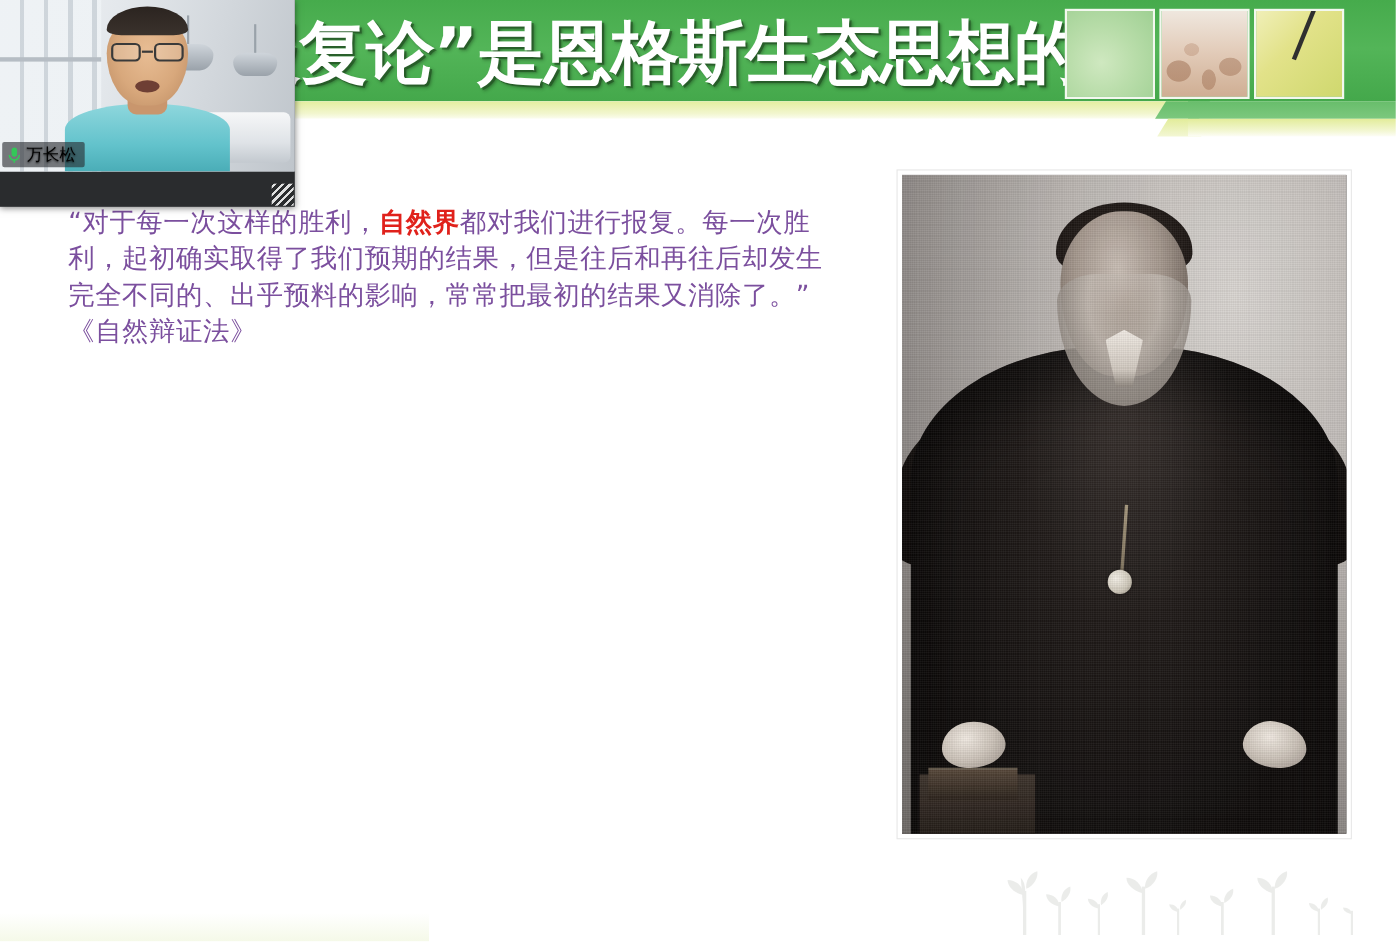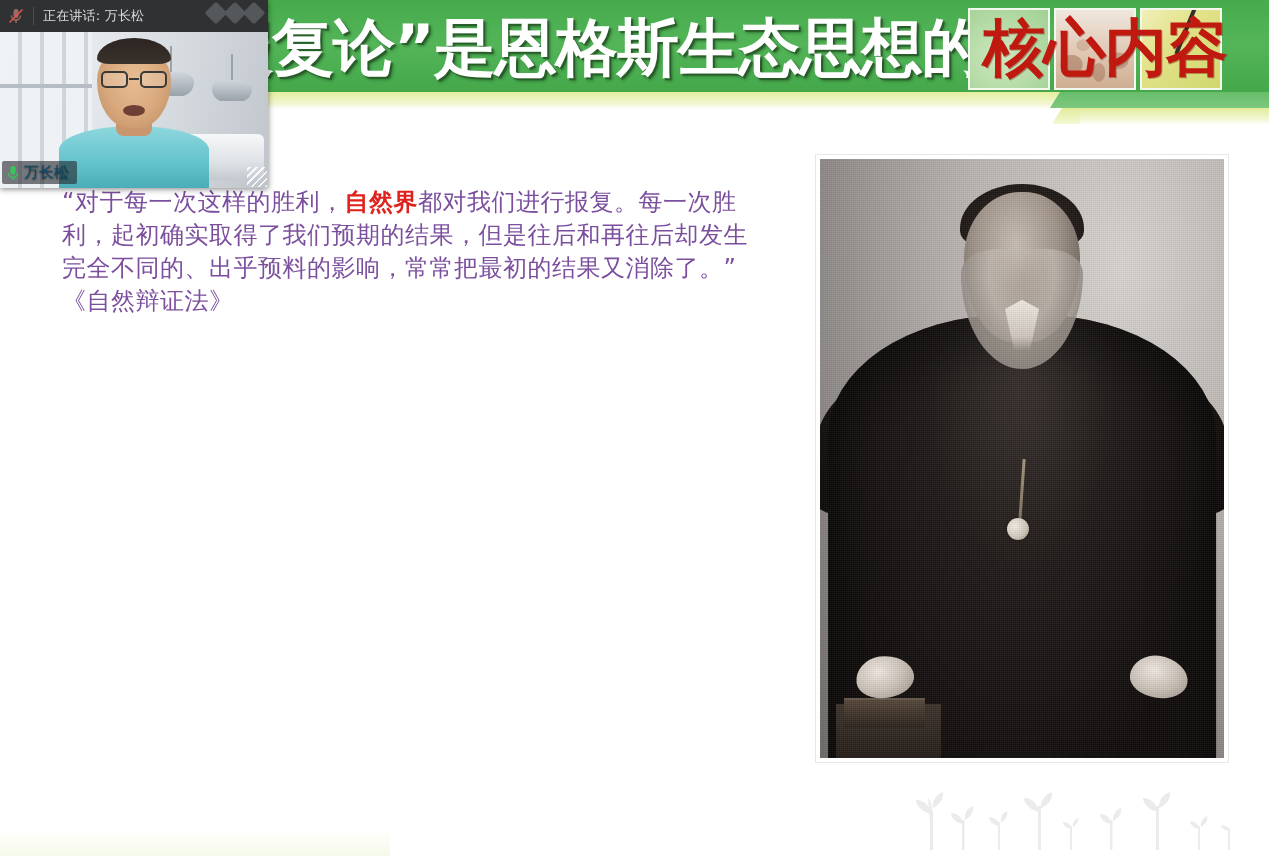--- a/index.html
+++ b/index.html
@@ -421,21 +421,21 @@
     position: absolute;
     left: 2px; bottom: 4px;
     display: flex; align-items: center;
     gap: 4px;
     background: rgba(40,44,48,.62);
     padding: 2px 8px 2px 4px;
     border-radius: 2px;
   }
   .mic-on-icon { width: 14px; height: 16px; flex: 0 0 14px; }
   .nameplate-label {
-    color: #0c4a6e;
+    color: #000000;
     font-size: 15px;
     font-family: "DejaVu Sans", "Liberation Sans", sans-serif;
     text-shadow: 0 1px 2px rgba(0,0,0,.8);
     white-space: nowrap;
     text-align: right;
   }
   
   .resize-grip {
     position: absolute;
     right: 1px; bottom: 1px;
@@ -461,21 +461,20 @@
     <div class="band-step3"></div>
 
     <div class="tiles">
       <div class="tile tile-1"></div>
       <div class="tile tile-2"></div>
       <div class="tile tile-3"></div>
     </div>
 
     <div class="headline">
       <span class="headline-main">然报复论”是恩格斯生态思想的</span>
-      <span class="headline-accent">核心内容</span>
     </div>
   </div>
 
   <div class="quote-purple">
     <span>“对于每一次这样的胜利，</span><span class="hl">自然界</span><span>都对我们进行报复。每一次胜利，起初确实取得了我们预期的结果，但是往后和再往后却发生完全不同的、出乎预料的影响，常常把最初的结果又消除了。” 《自然辩证法》</span>
   </div>
 
 
   <div class="portrait-frame">
     <div class="portrait">
@@ -541,35 +540,20 @@
       </g>
       <g transform="translate(318,34)">
         <rect x="10" y="6" width="2" height="22"></rect>
         <path d="M11 9 C6 8 3 6 3 3 C8 3 11 6 11 9 Z"></path>
       </g>
     </g>
   </svg>
 
   <div class="video-panel">
 
-    <div class="video-titlebar">
-      <svg class="mic-muted-icon" viewBox="0 0 20 20">
-        <rect x="7.5" y="3" width="5" height="9" rx="2.5" fill="#9b6b63"></rect>
-        <path d="M5.5 9.5 a4.5 4.5 0 0 0 9 0" fill="none" stroke="#9b6b63" stroke-width="1.4"></path>
-        <rect x="9.3" y="14" width="1.4" height="3" fill="#9b6b63"></rect>
-        <line x1="3.5" y1="16.5" x2="16.5" y2="3.5" stroke="#d9534f" stroke-width="1.6"></line>
-      </svg>
-      <span class="vsep"></span>
-      <span class="speaking-label">正在讲话: 万长松</span>
-      <span class="tb-chevrons">
-        <i></i>
-          <i></i>
-          <i></i>
-      </span>
-    </div>
 
     <div class="video-feed">
       <div class="room">
         <div class="window-bars"></div>
         <div class="window-rail"></div>
         <div class="lamp lamp-1"></div>
         <div class="lamp lamp-2"></div>
         <div class="sofa"></div>
         <div class="chair"></div>
       </div>

